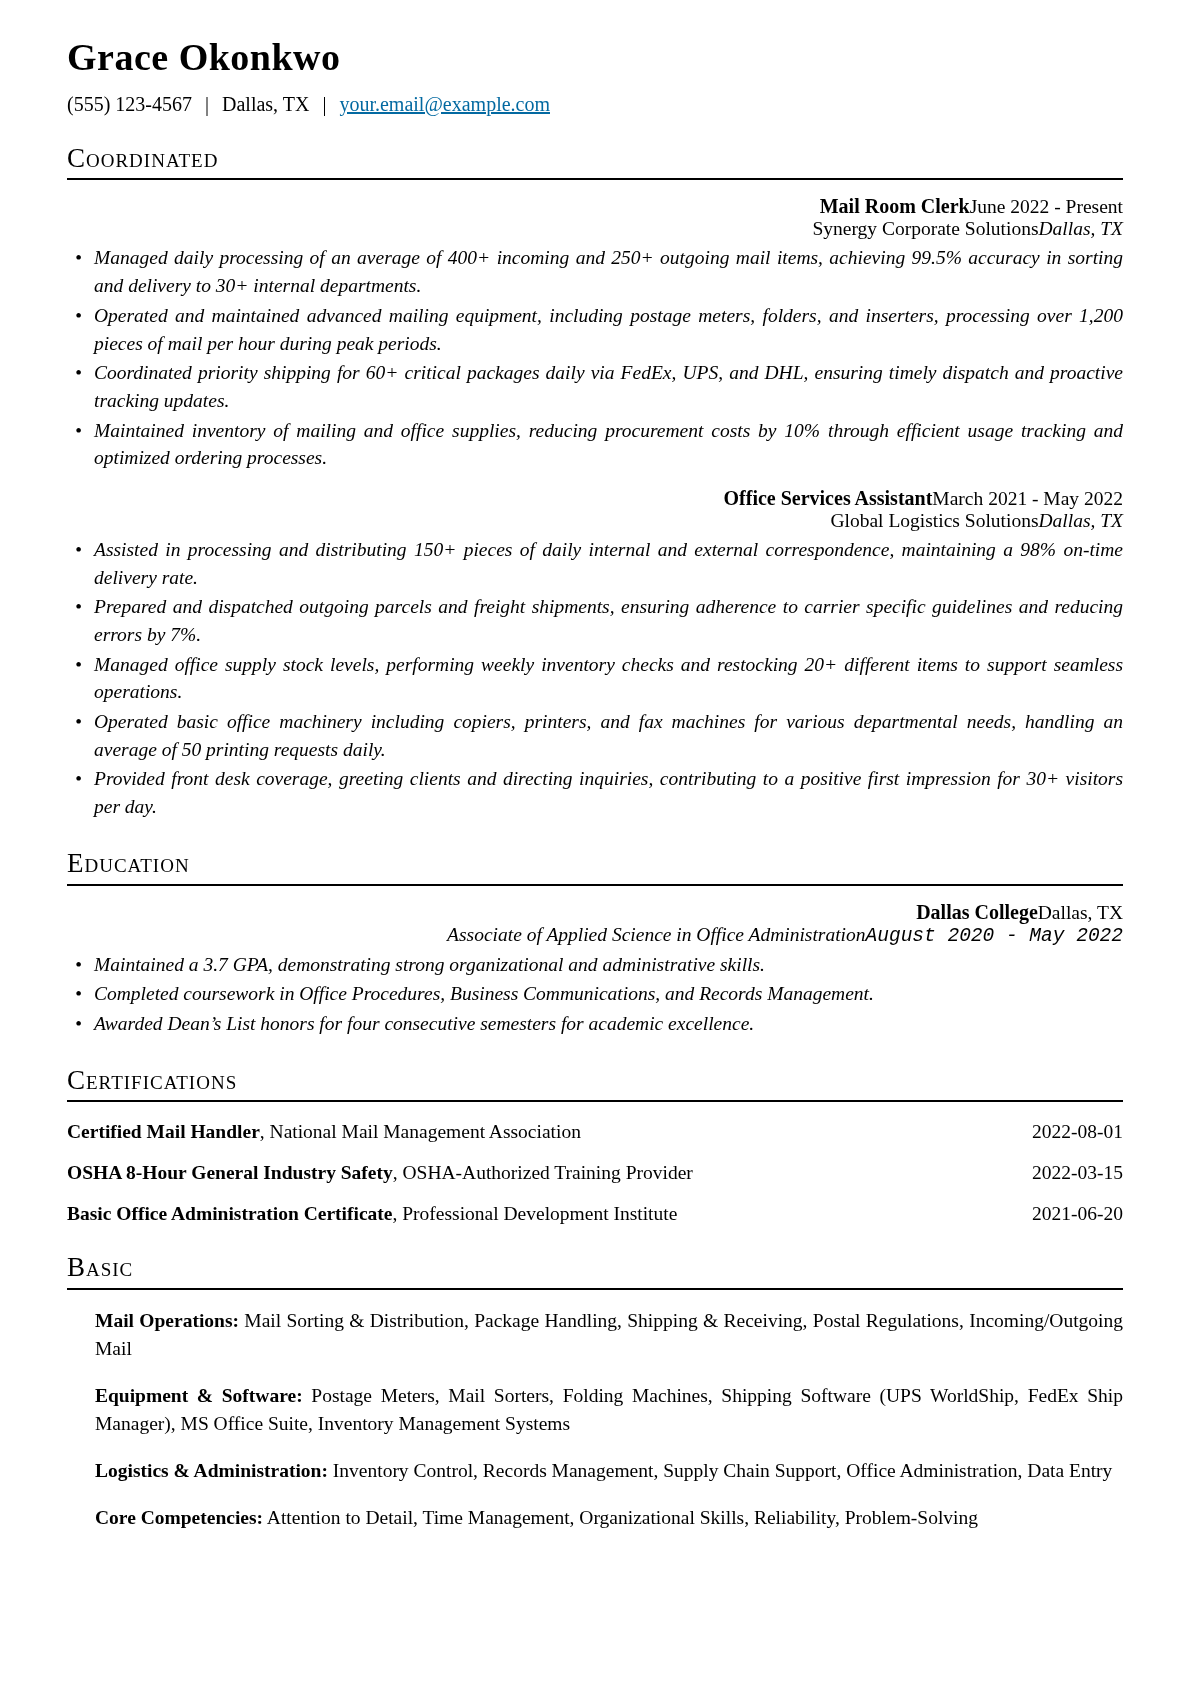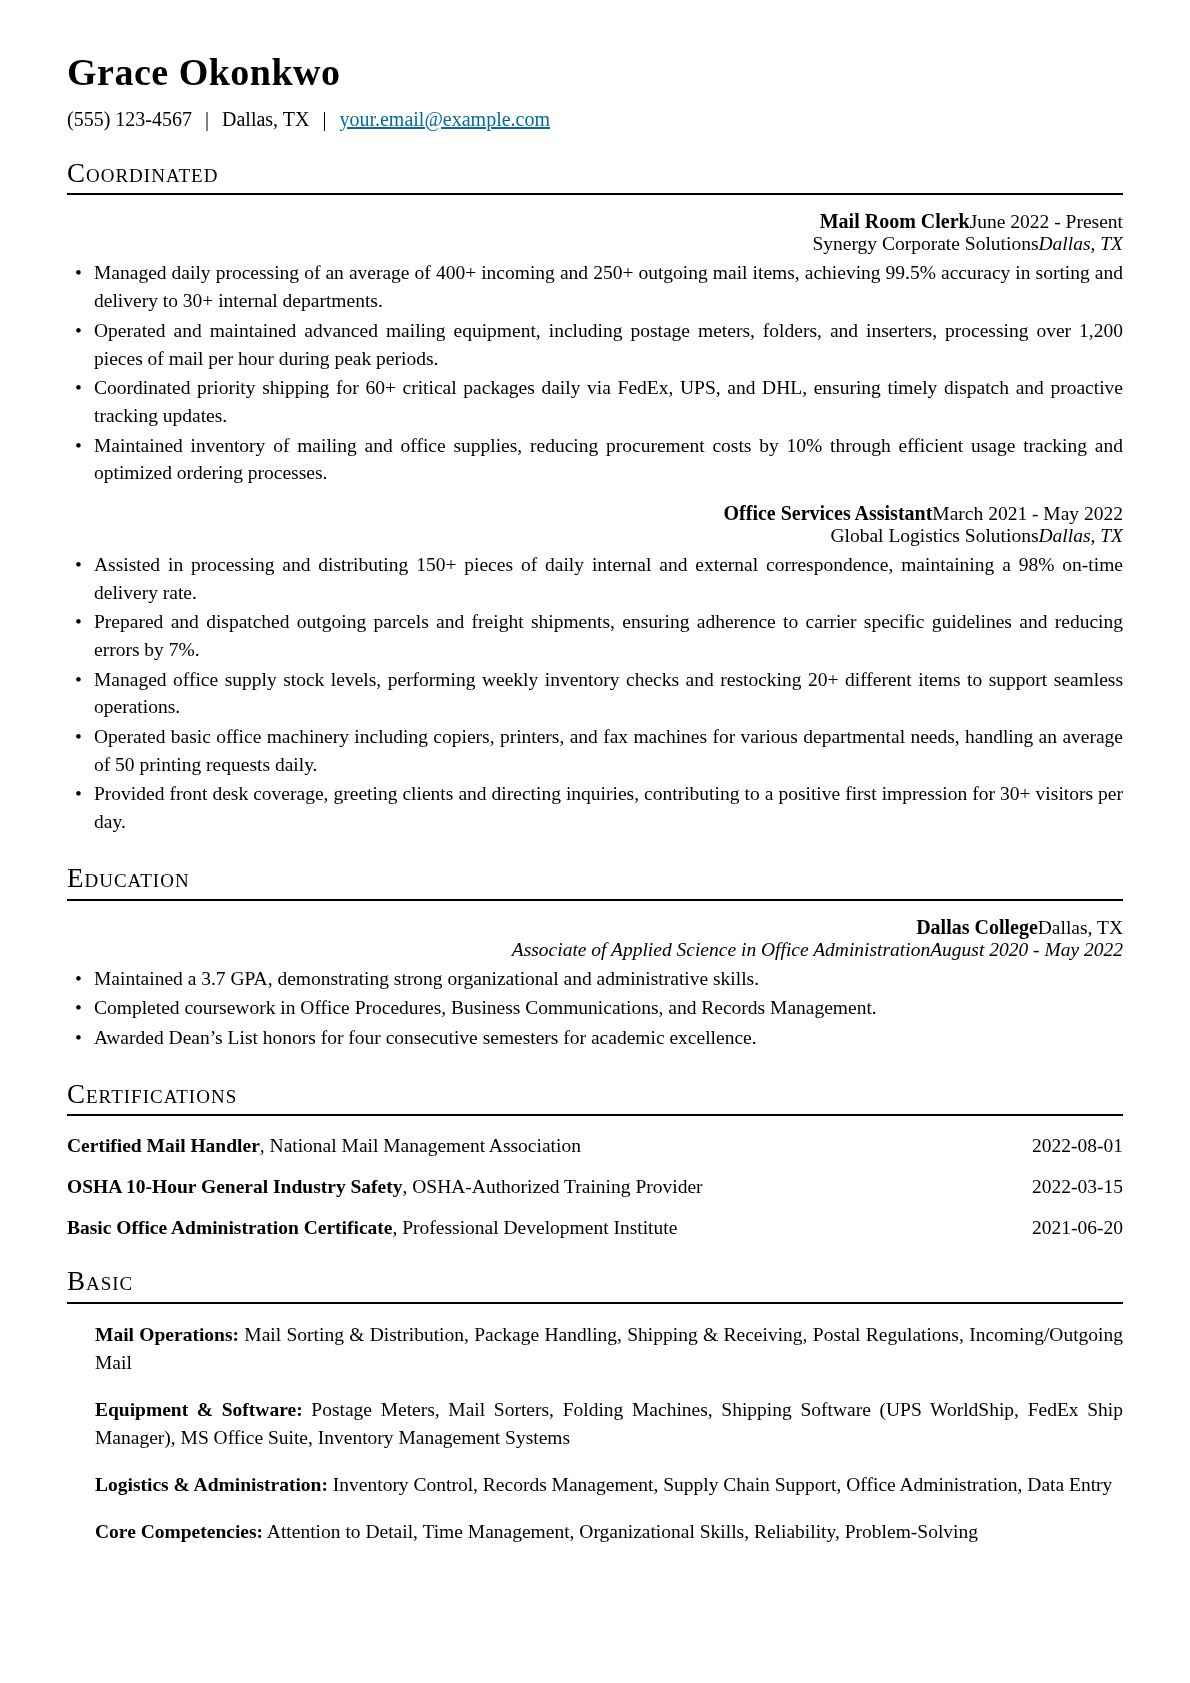--- a/index.html
+++ b/index.html
@@ -10,21 +10,21 @@
   body {
     width: 1190px;
     height: 1683px;
     font-family: "Liberation Serif", "DejaVu Serif", serif;
     color: #000000;
     position: relative;
   }
   .page {
     position: absolute;
     left: 67px;
-    top: 52px;
+    top: 37px;
     width: 1056px;
   }
   .name {
     font-size: 38px;
     font-weight: bold;
     letter-spacing: 0.5px;
     line-height: 1.1;
   }
   .contact-line {
     margin-top: 14px;
@@ -78,32 +78,34 @@
   .entry-location-roman {
     font-size: 19.5px;
   }
   .degree-italic {
     font-style: italic;
     font-size: 19.5px;
   }
   .dates-italic {
     font-style: italic;
     font-size: 19.5px;
+    font-family: Liberation Mono, monospace;
   }
   ul.bullets {
     list-style: none;
     margin: 4px 0 0 0;
     padding: 0 0 0 27px;
   }
   ul.bullets li {
     position: relative;
     font-size: 19.5px;
     line-height: 1.42;
     text-align: justify;
     margin-top: 2px;
+    font-style: italic;
   }
   ul.bullets li::before {
     content: "\2022";
     position: absolute;
     left: -19px;
     top: 0;
   }
   .cert-row {
     display: flex;
     justify-content: space-between;
@@ -198,21 +200,21 @@
 
   <div class="section">
     <div class="section-title">Certifications</div>
     <hr class="section-rule">
 
     <div class="cert-row">
       <span><span class="cert-name">Certified Mail Handler</span><span>, National Mail Management Association</span></span>
       <span class="cert-date">2022-08-01</span>
     </div>
     <div class="cert-row">
-      <span><span class="cert-name">OSHA 10-Hour General Industry Safety</span><span>, OSHA-Authorized Training Provider</span></span>
+      <span><span class="cert-name">OSHA 8-Hour General Industry Safety</span><span>, OSHA-Authorized Training Provider</span></span>
       <span class="cert-date">2022-03-15</span>
     </div>
     <div class="cert-row">
       <span><span class="cert-name">Basic Office Administration Certificate</span><span>, Professional Development Institute</span></span>
       <span class="cert-date">2021-06-20</span>
     </div>
   </div>
 
   <div class="section">
     <div class="section-title">Basic</div>

